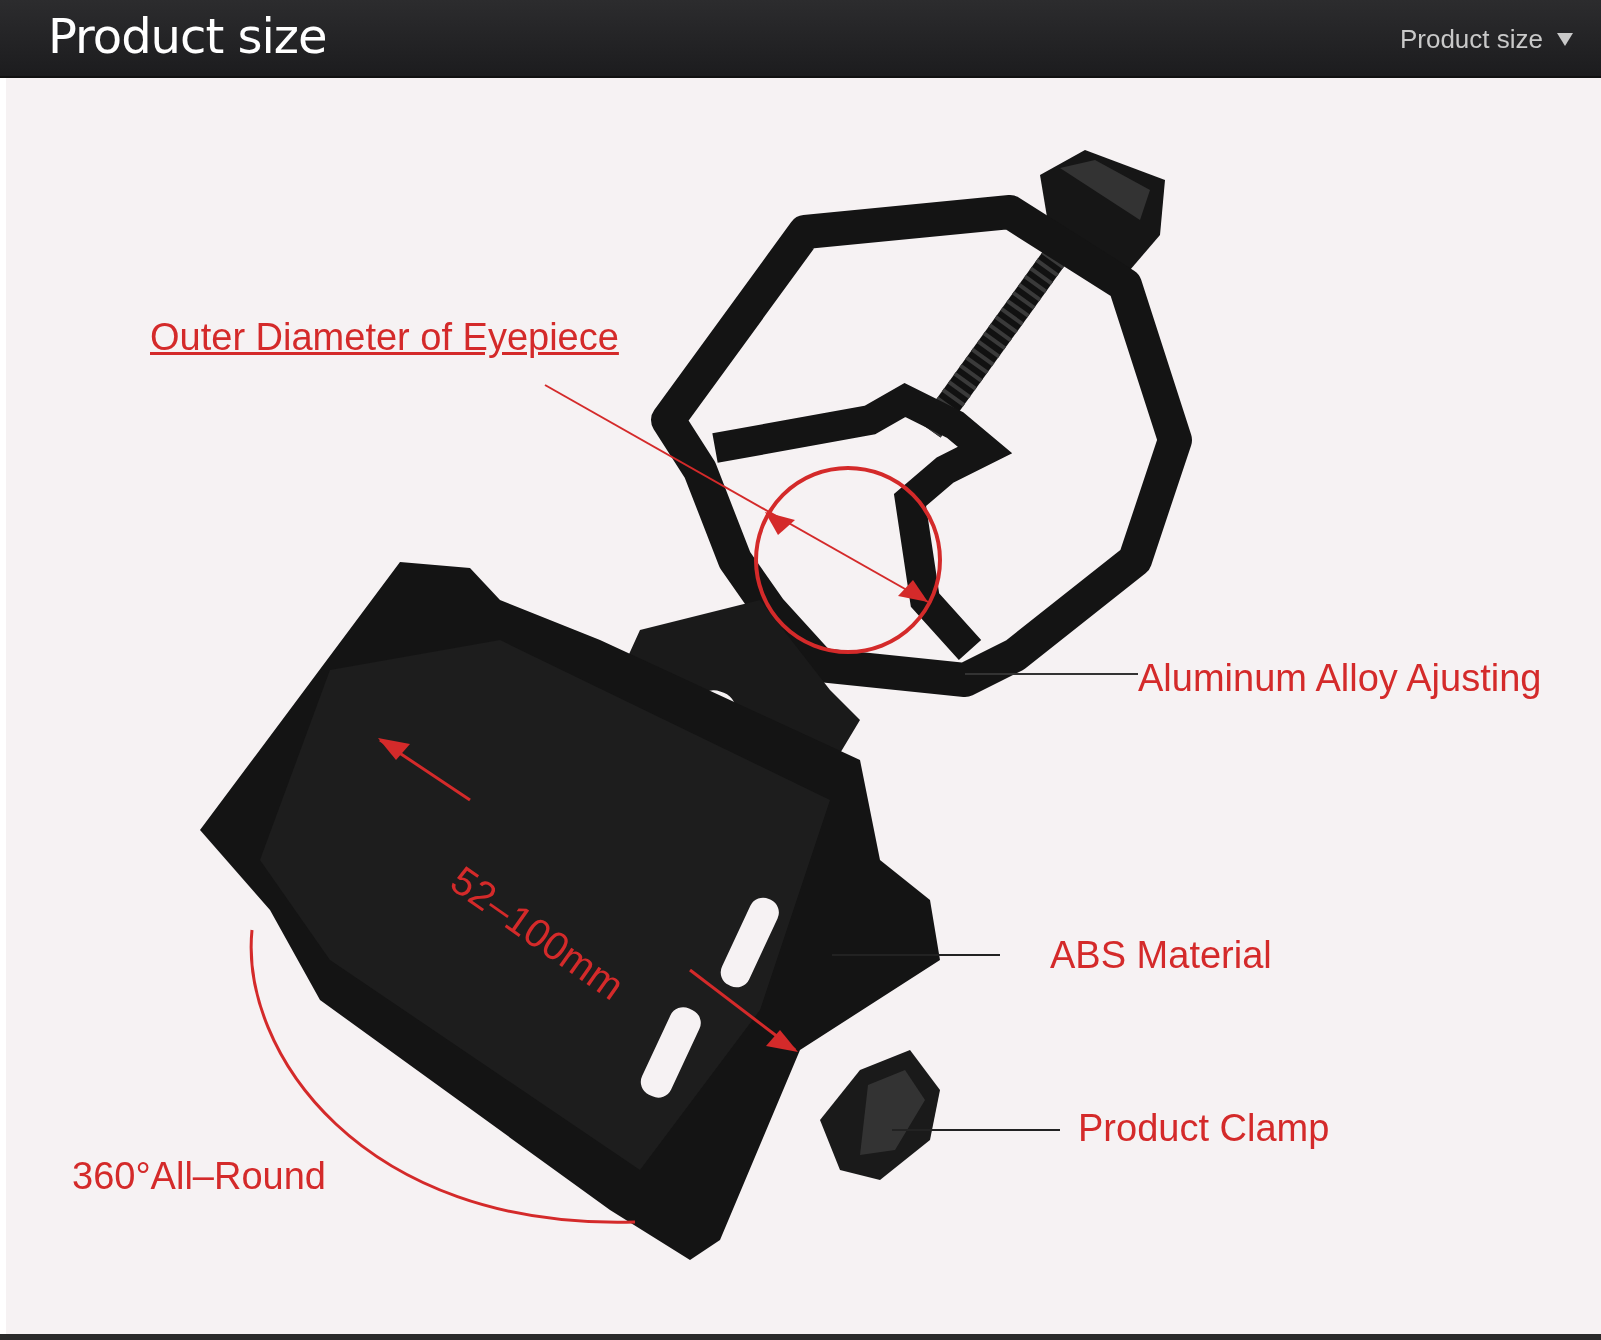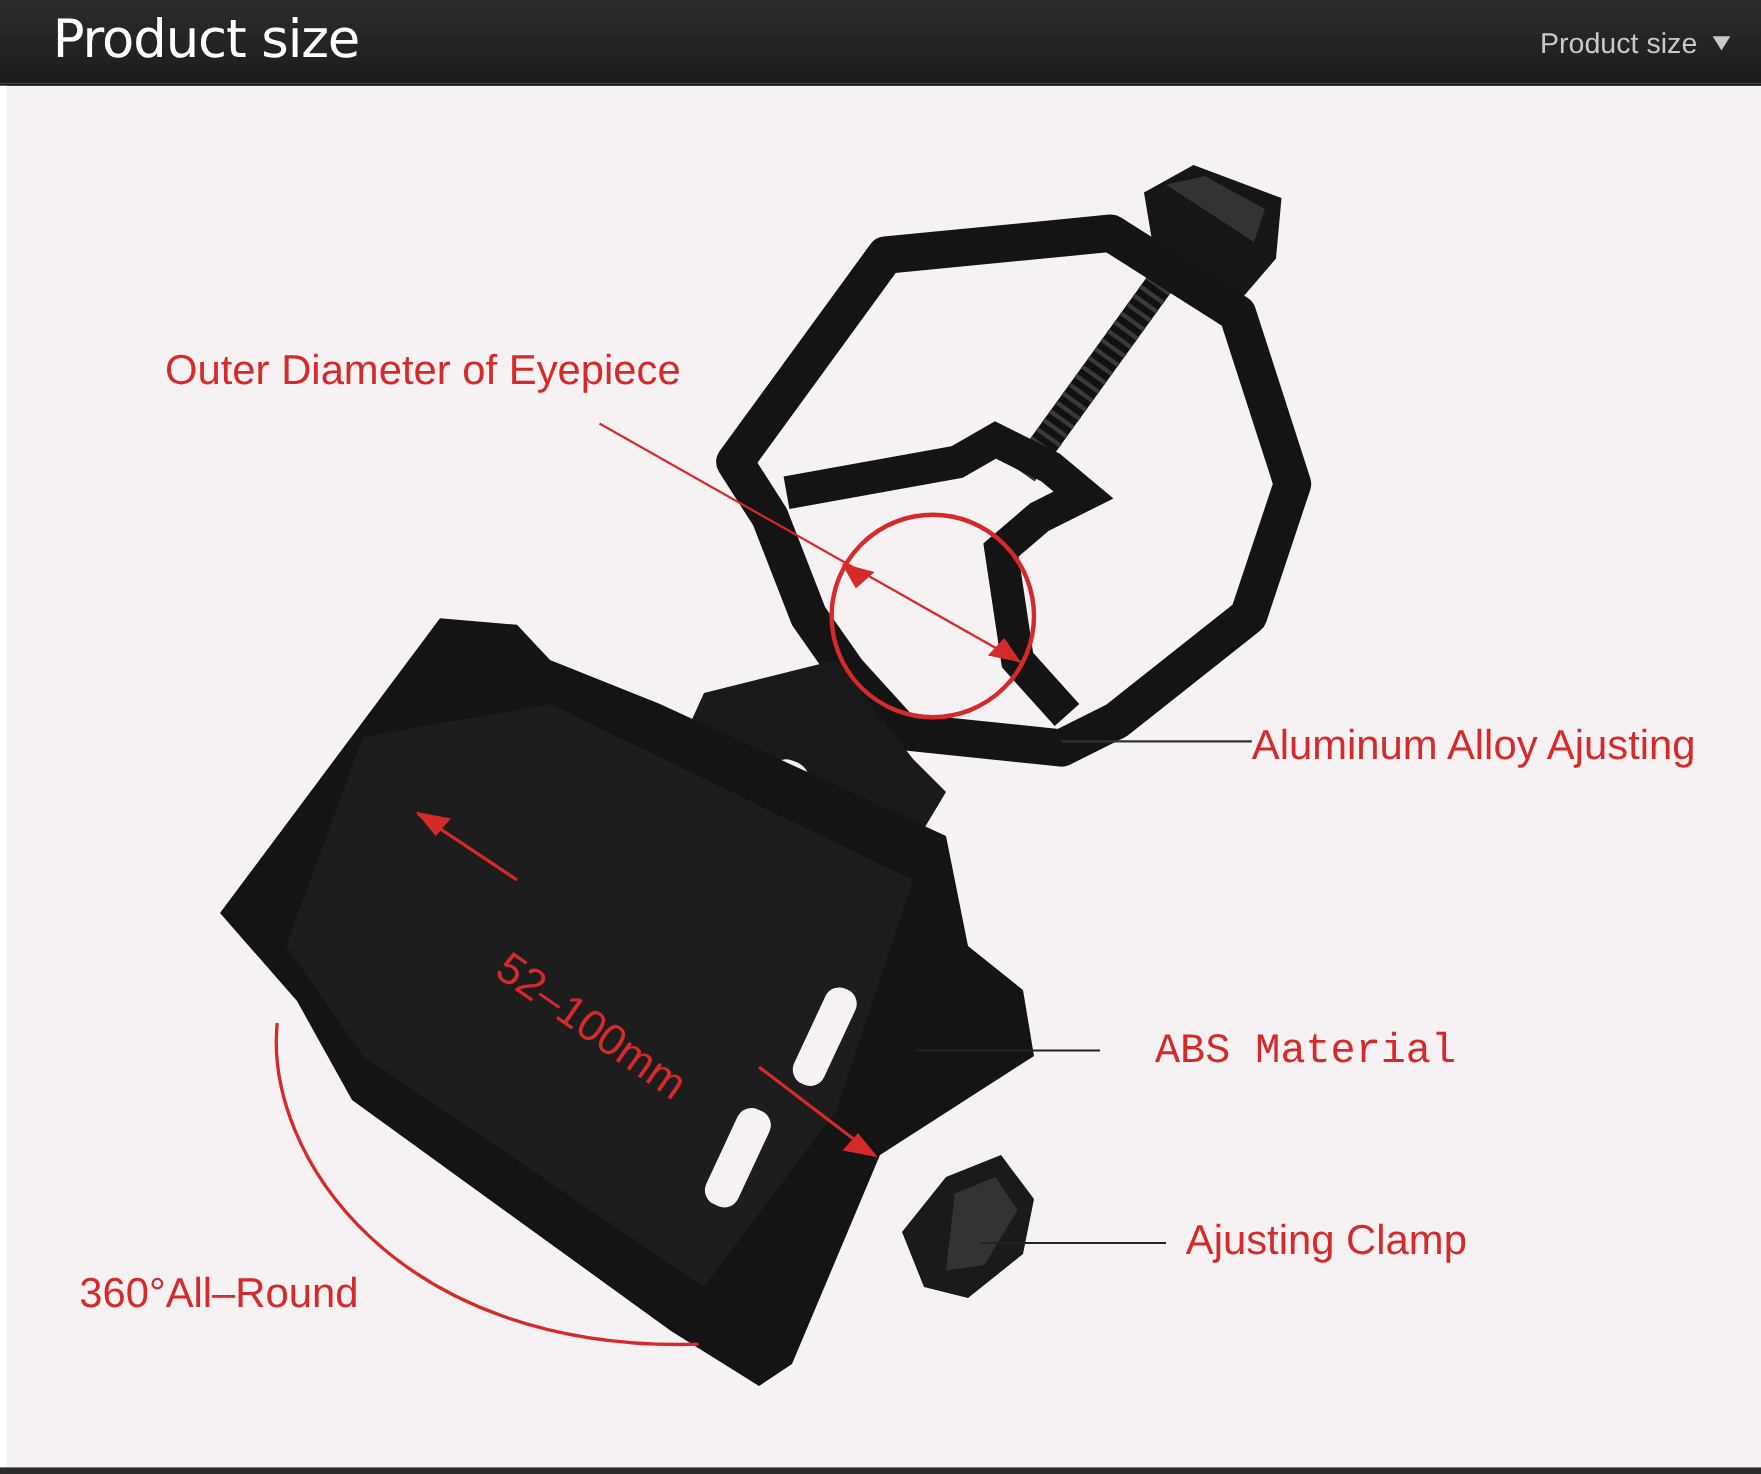--- a/index.html
+++ b/index.html
@@ -99,29 +99,29 @@
     <polygon points="798,1052 766,1046 780,1030" fill="#d42a2a"></polygon>
   </g>
   <g>
     <line x1="965" y1="674" x2="1138" y2="674" stroke="#333" stroke-width="2"></line>
     <line x1="832" y1="955" x2="1000" y2="955" stroke="#222" stroke-width="2"></line>
     <line x1="892" y1="1130" x2="1060" y2="1130" stroke="#222" stroke-width="2"></line>
   </g>
   <path d="M252 930 C 240 1050, 360 1230, 635 1222" fill="none" stroke="#d42a2a" stroke-width="3"></path>
 </svg>
 
-<div class="label center" style="left:150px; top:314px; font-size:38px;">
+<div class="label center" style="left:150px; top:314px; font-size:38px;text-decoration:underline;">
   <div>Outer Diameter of Eyepiece</div>
 </div>
 
 <div class="label" style="left:1138px; top:655px;">Aluminum Alloy Ajusting</div>
 
 <div class="label" style="left:470px; top:855px; font-size:40px; transform: rotate(35deg); transform-origin: left top;">52–100mm</div>
 
-<div class="label" style="left:1050px; top:932px;font-family:Liberation Mono, monospace;">ABS Material</div>
+<div class="label" style="left:1050px; top:932px;">ABS Material</div>
 
-<div class="label" style="left:1078px; top:1105px;">Ajusting Clamp</div>
+<div class="label" style="left:1078px; top:1105px;">Product Clamp</div>
 
 <div class="label center" style="left:72px; top:1153px;">
   <div>360°All–Round</div>
 </div>
 
 <div class="bottom-bar"></div>
 
 </body></html>

